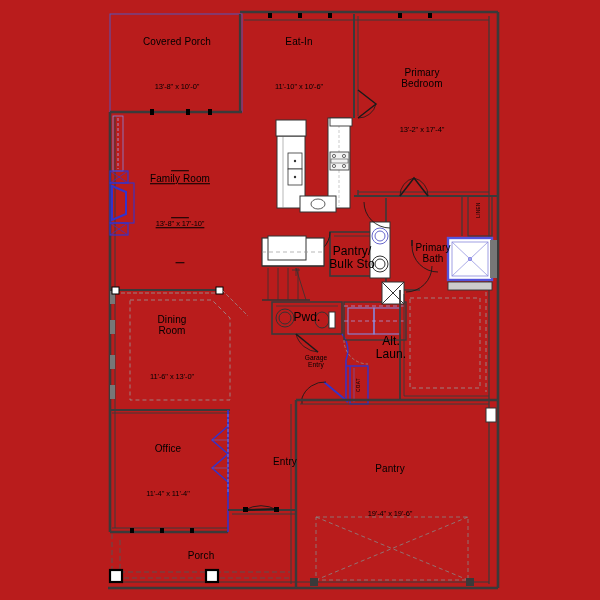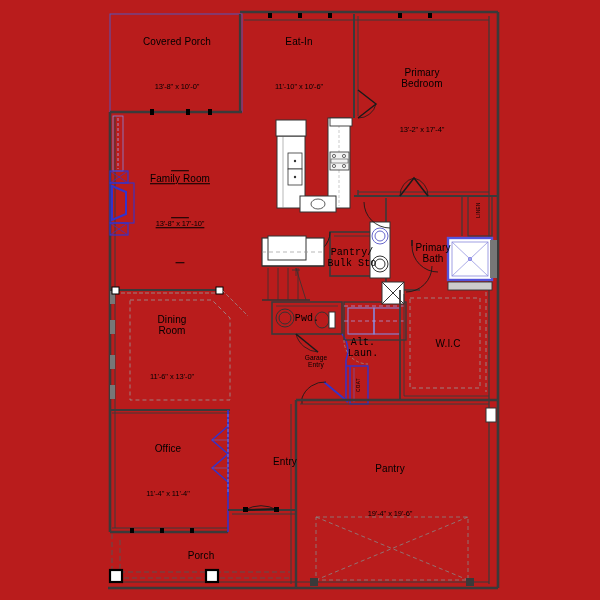--- a/index.html
+++ b/index.html
@@ -39,21 +39,21 @@
     display: block;
     font-size: 10px;
     letter-spacing: 0.1px;
   }
   .room-label .rl-dim {
     display: block;
     font-size: 7.5px;
     letter-spacing: -0.1px;
     margin-top: 0.5px;
   }
-  .room-label.small .rl-name { font-size: 10px; font-family: Liberation Mono, monospace; }
+  .room-label.small .rl-name { font-size: 12px; }
   .room-label.tiny .rl-name { font-size: 6.6px; }
   .room-label.vert {
     transform: translate(-50%, -50%) rotate(-90deg);
   }
   .room-label.vert .rl-name { font-size: 4.6px; letter-spacing: 0.4px; }
 </style>
 </head>
 <body>
 
 <div id="plan-root">
@@ -429,28 +429,25 @@
   <div class="room-label" style="left:172px;top:347px;">
     <span class="rl-name">Dining
 Room</span>
     <span class="rl-dim">11'-6" x 13'-0"</span>
   </div>
 
   <div class="room-label small" style="left:307px;top:318px;text-align:center;">
     <span class="rl-name">Pwd.</span>
   </div>
 
-  <div class="room-label small" style="left:363px;top:348px;">
+  <div class="room-label small" style="left:391px;top:348px;">
     <span class="rl-name">Alt.
 Laun.</span>
   </div>
 
-  <div class="room-label" style="left:448px;top:343px;">
-    <span class="rl-name">W.I.C</span>
-  </div>
 
   <div class="room-label vert" style="left:358px;top:385px;">
     <span class="rl-name">COAT</span>
   </div>
 
   <div class="room-label tiny" style="left:316px;top:361px;">
     <span class="rl-name">Garage
 Entry</span>
   </div>
 

